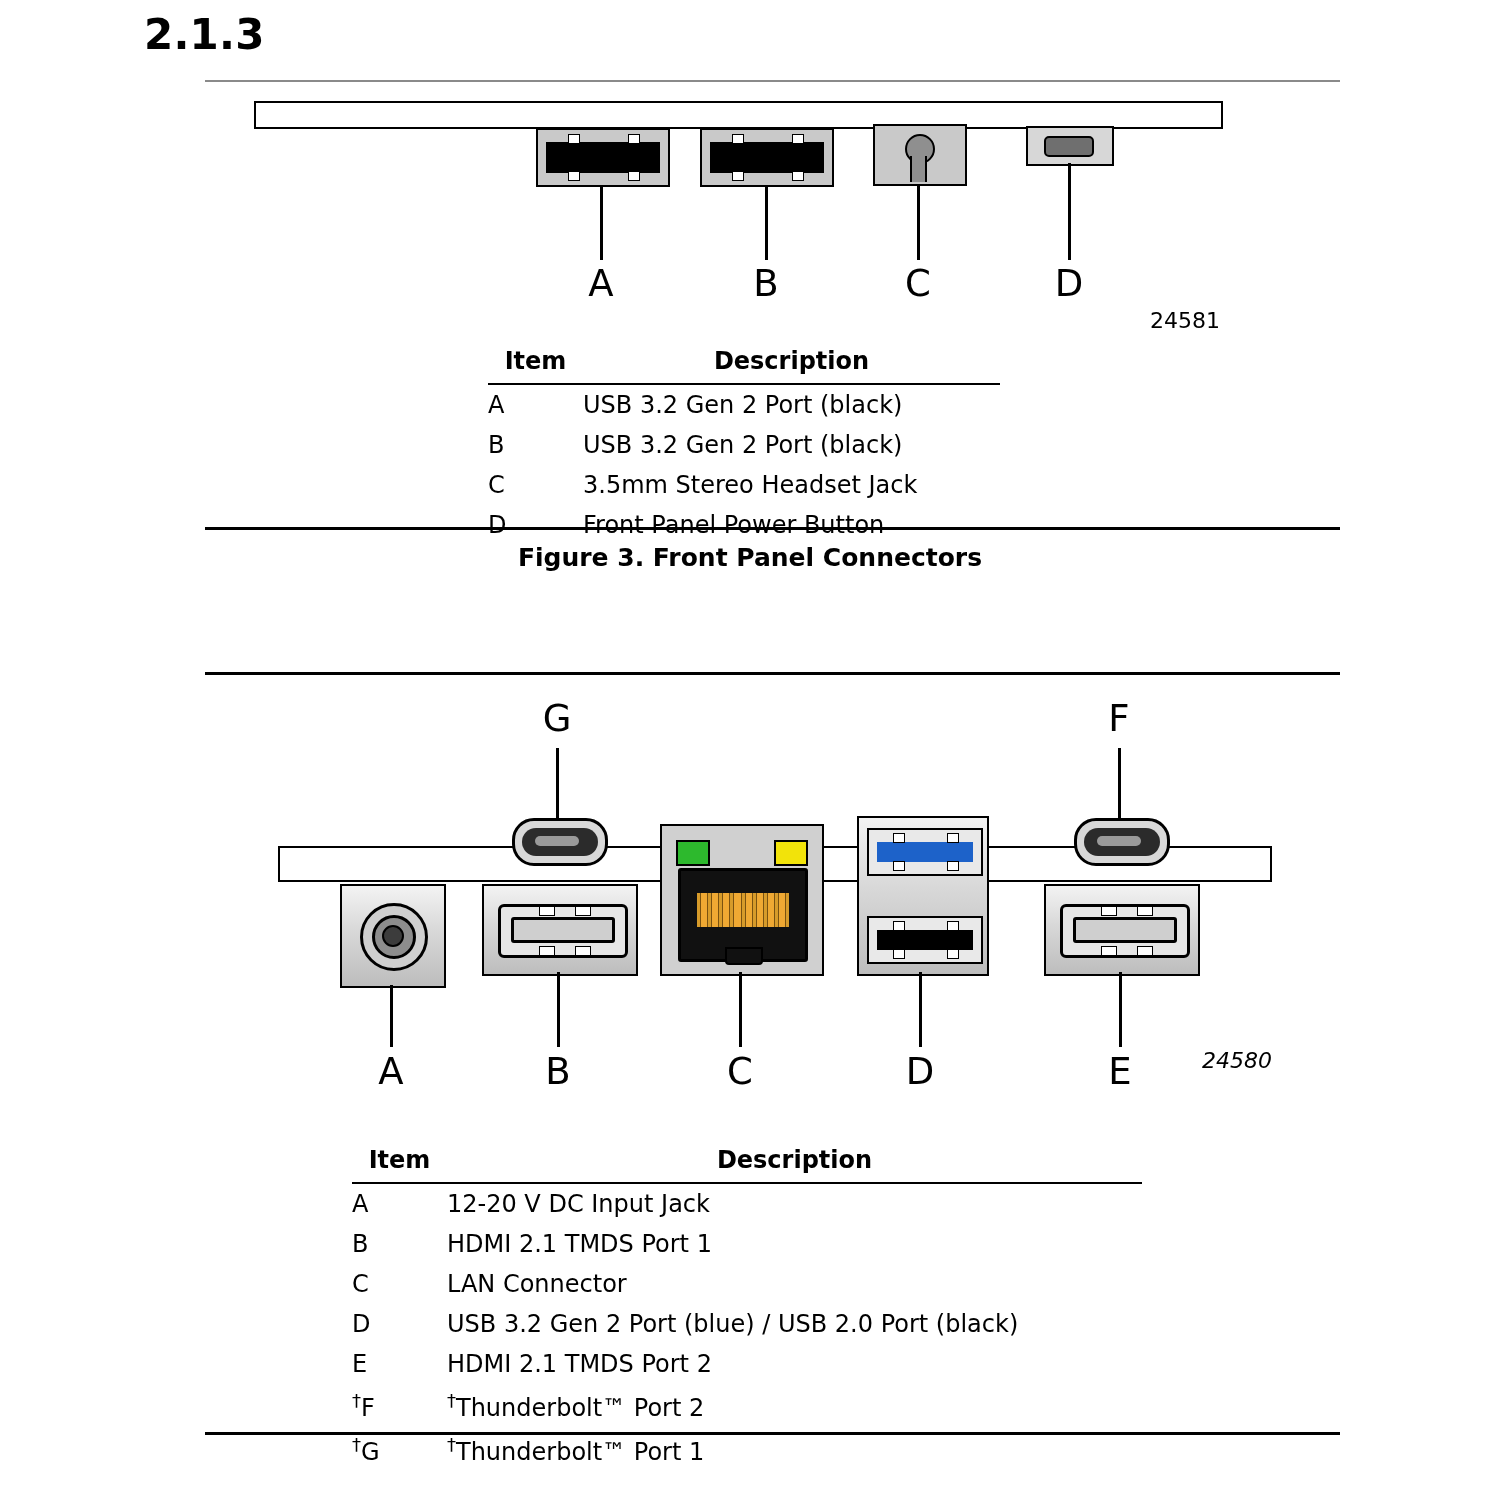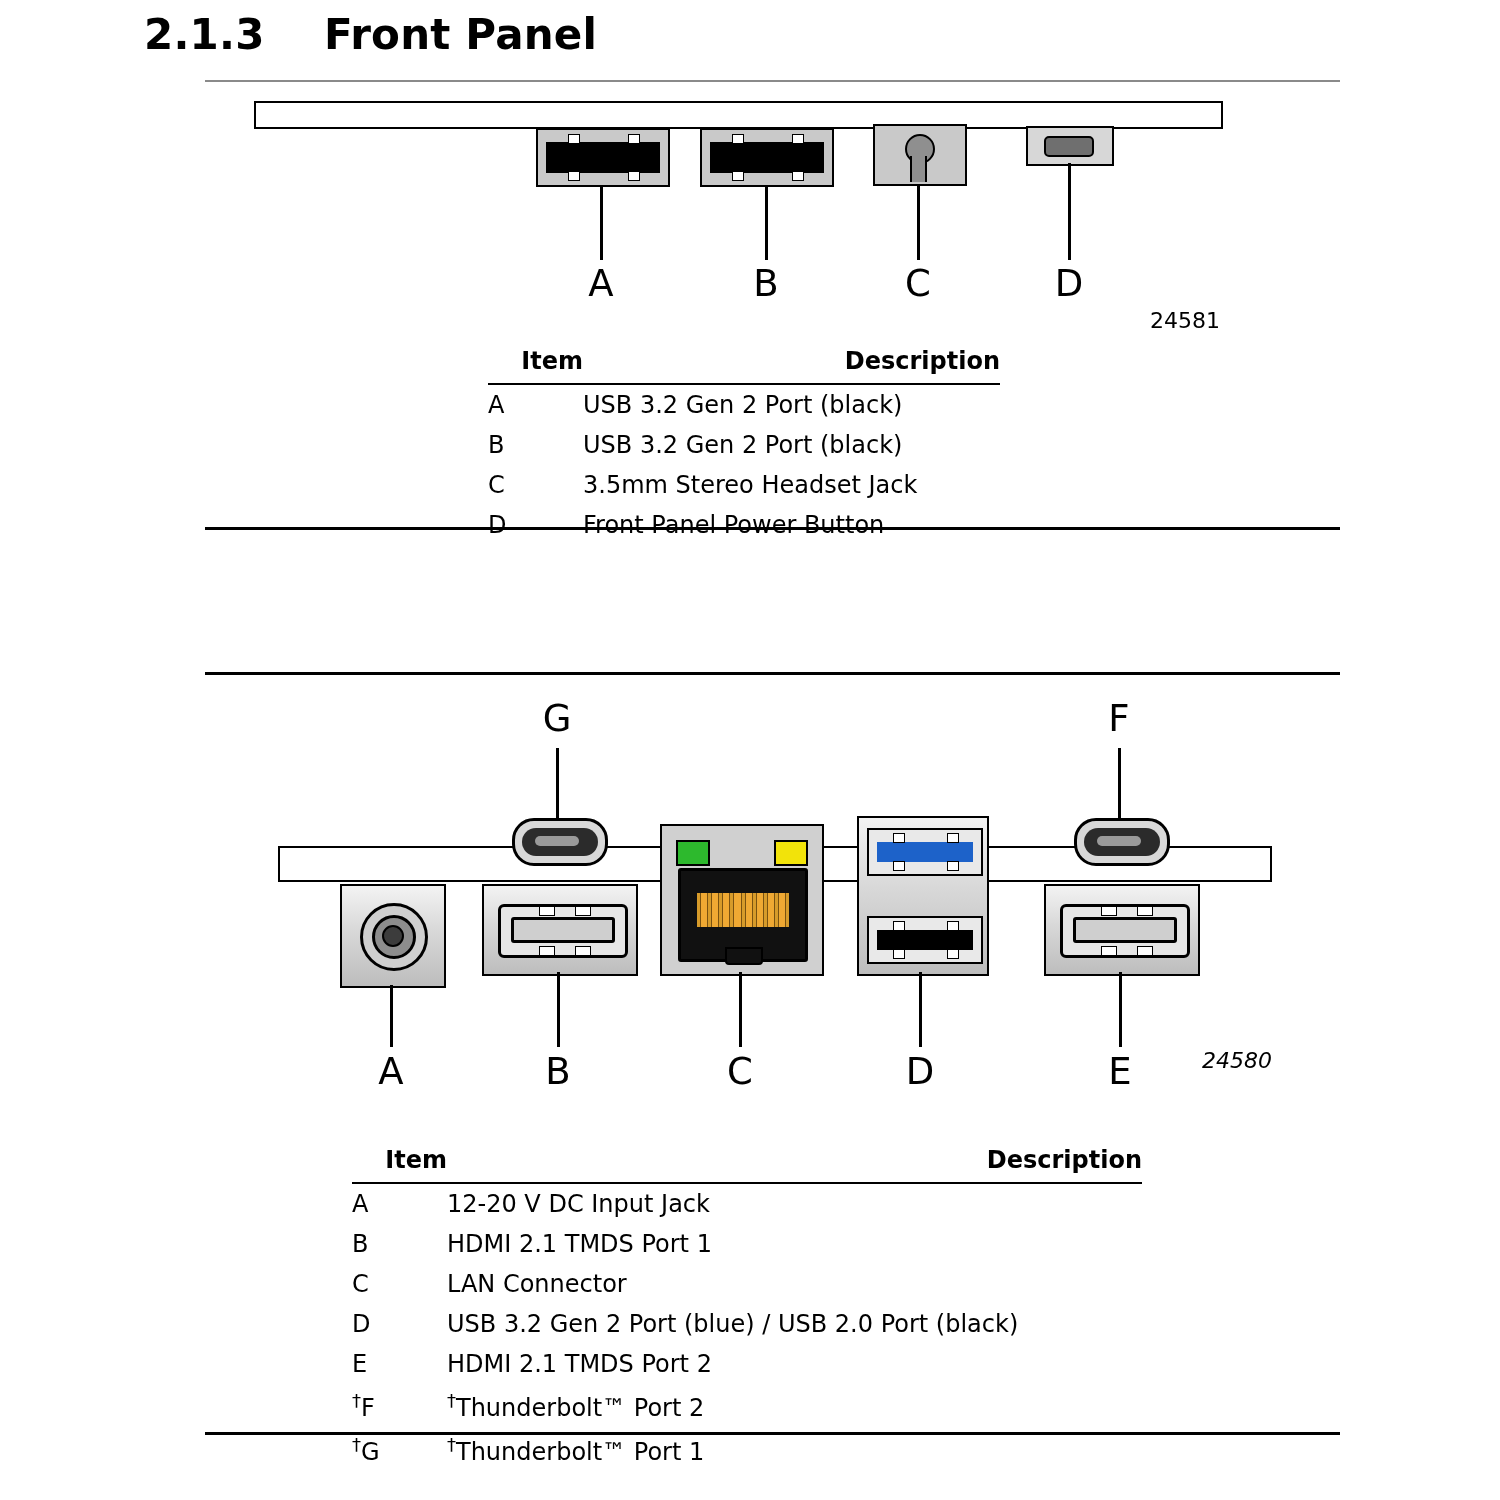--- a/index.html
+++ b/index.html
@@ -57,21 +57,21 @@
     font-size: 25px;
   }
 
   
   .tbl {
     position: absolute;
     border-collapse: collapse;
     font-size: 24px;
   }
   .tbl th {
-    text-align: right;
+    text-align: center;
     font-weight: bold;
     padding: 2px 0 8px 0;
   }
   .tbl td {
     padding: 6px 0;
     vertical-align: top;
   }
   .tbl .c-item { width: 95px; }
   .tbl .hdr-row th { border-bottom: 2px solid #000; }
 
@@ -225,21 +225,20 @@
   }
   .dagger { font-size: 18px; vertical-align: super; }
 </style>
 </head>
 <body>
 
 <div class="page">
 
   <div class="sec-head" style="left:144px; top:10px;">
     <span class="sec-num">2.1.3</span>
-    <span class="sec-title">Front Panel</span>
   </div>
 
   <div class="figure-wrap">
     <div class="rule" style="left:205px; top:80px; width:1135px;"></div>
 
     <div class="fp-bar" style="left:254px; top:101px; width:965px; height:24px;"></div>
 
     <div class="usb-a" style="left:536px; top:128px; width:130px; height:55px;">
       <div class="inner"></div>
       <div class="scr" style="left:30px; top:4px;"></div>
@@ -297,20 +296,21 @@
       <td>3.5mm Stereo Headset Jack</td>
     </tr>
     <tr>
       <td>D</td>
       <td>Front Panel Power Button</td>
     </tr>
   </tbody>
     </table>
 
   <div class="rule dark" style="left:205px; top:527px; width:1135px;"></div>
+  <div class="fig-caption" style="left:0; top:543px;">Figure 3.  Front Panel Connectors</div>
 
 
   <div class="figure-wrap">
     <div class="rule dark" style="left:205px; top:672px; width:1135px;"></div>
 
     <div class="callout" style="left:527px; top:697px;">G</div>
     <div class="callout" style="left:1089px; top:697px;">F</div>
     <div class="leader" style="left:556px; top:748px; height:72px;"></div>
     <div class="leader" style="left:1118px; top:748px; height:72px;"></div>
 

